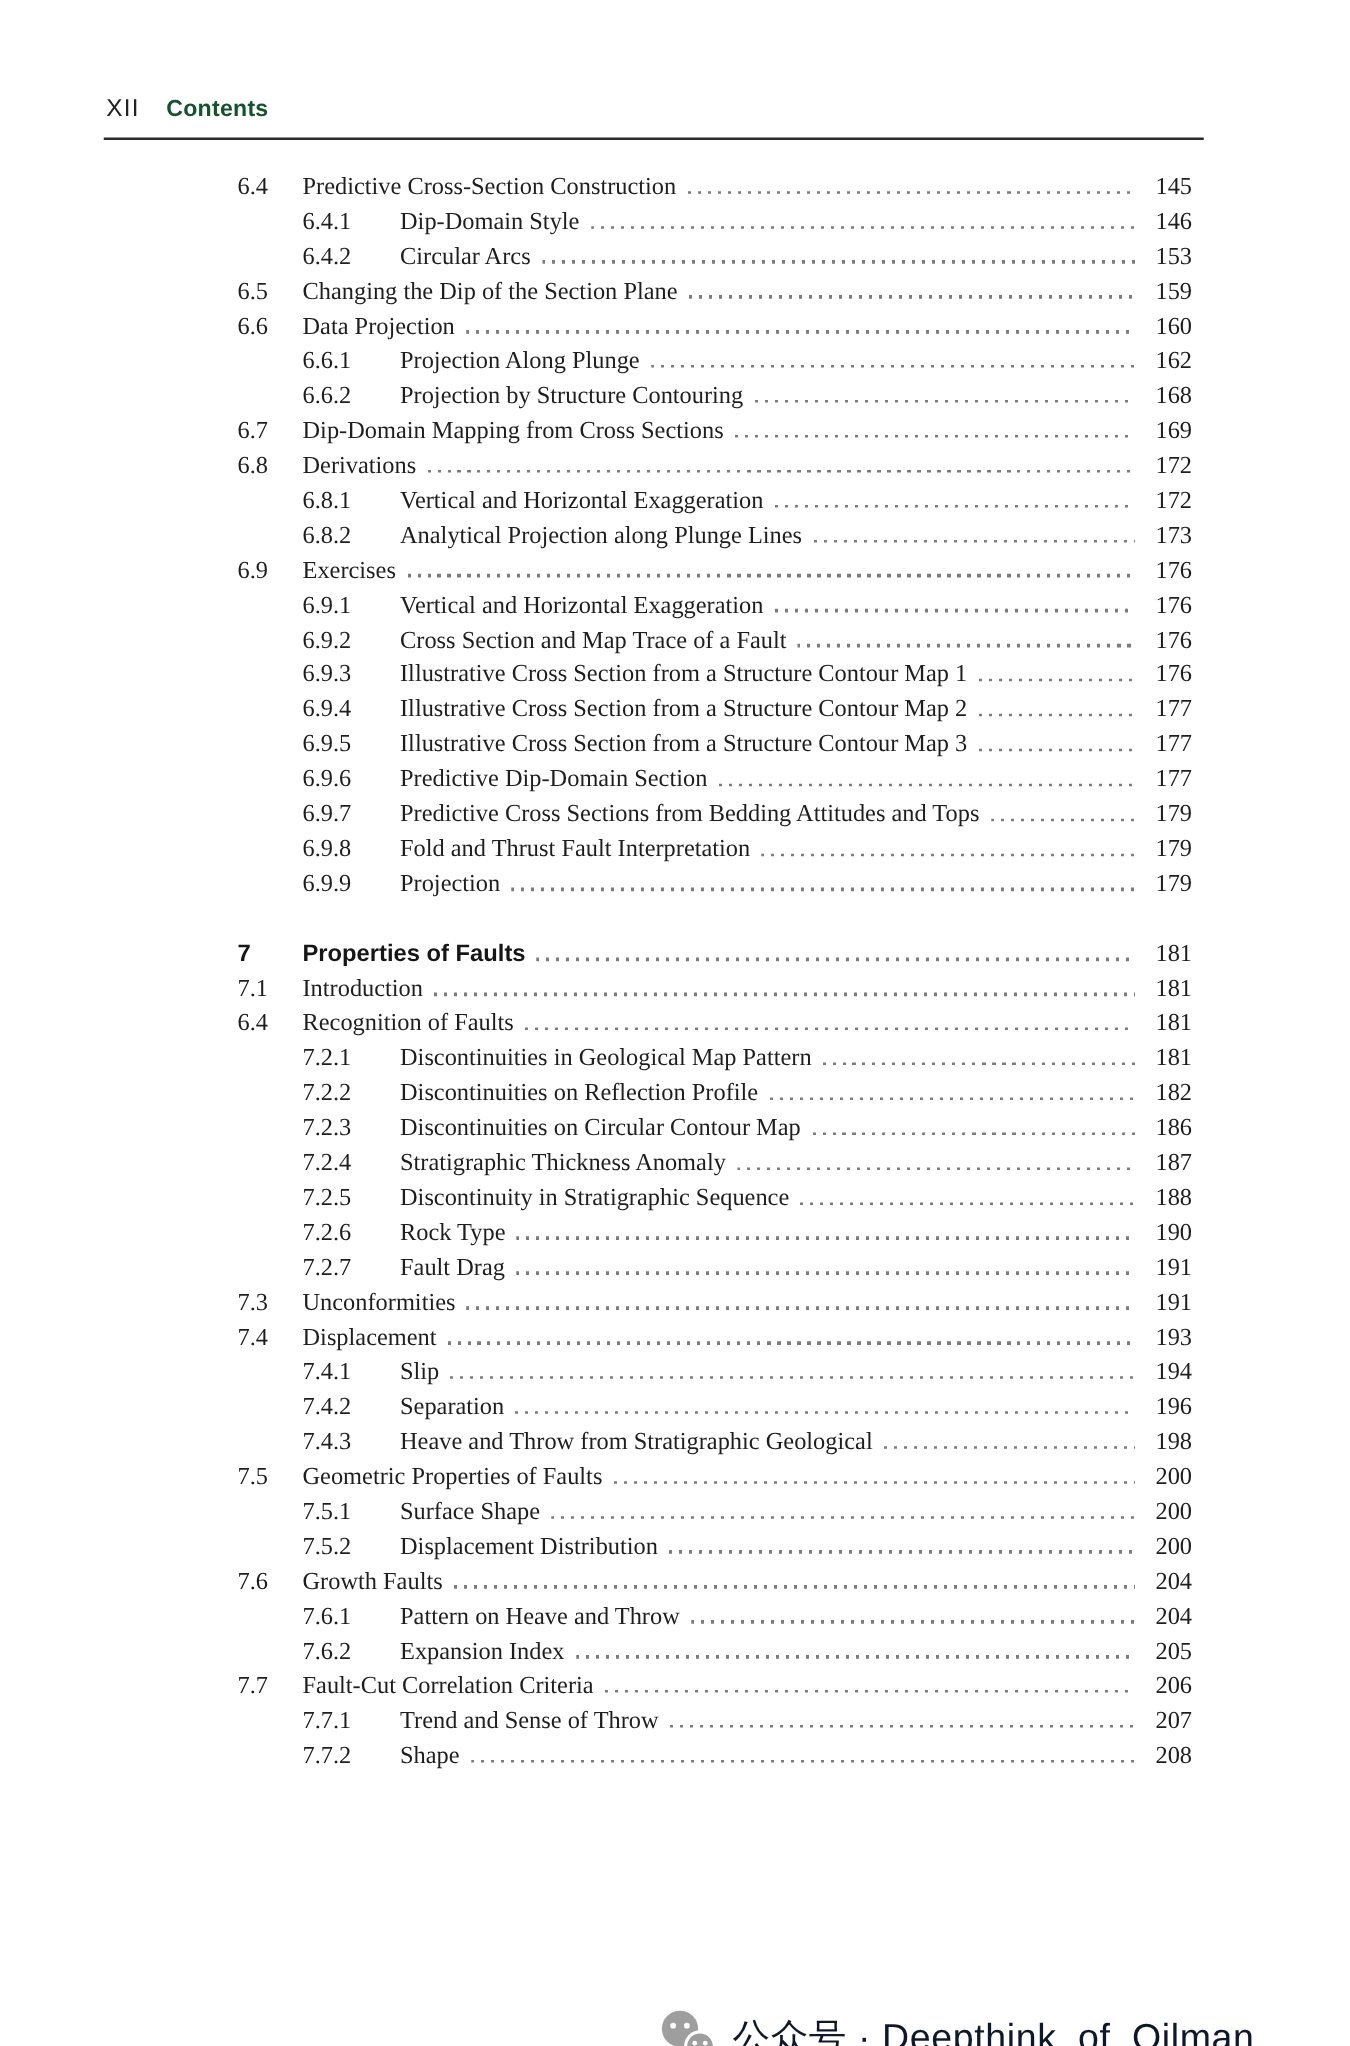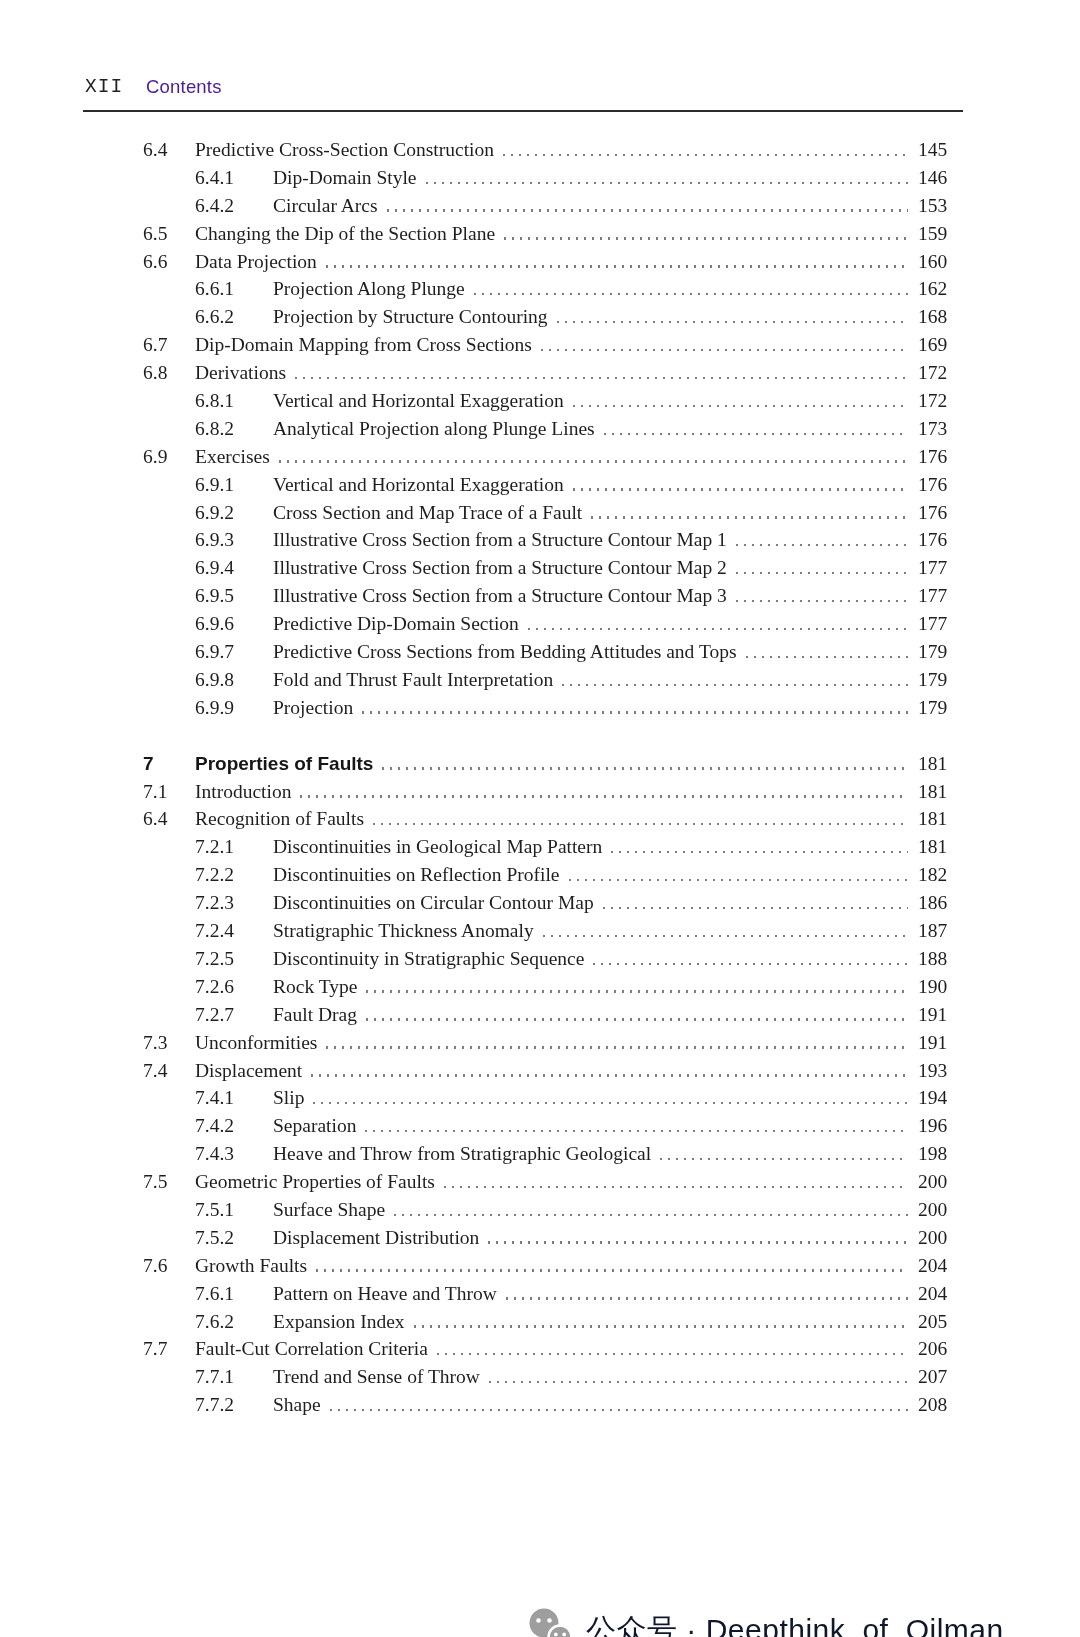--- a/index.html
+++ b/index.html
@@ -8,52 +8,53 @@
     background: #ffffff;
     position: relative;
     overflow: hidden;
     font-family: "Liberation Serif", serif;
     color: #1e1e1e;
   }
   
   .running-header { position: absolute; top: 76px; left: 0; width: 1080px; height: 30px; }
   .hdr-folio {
     position: absolute; left: 85px; top: 0;
-    font-family: Liberation Mono, monospace;
+    font-family: Liberation Sans, sans-serif;
     font-size: 19.5px; letter-spacing: 1px; color: #222;
   }
   .hdr-title {
-    position: absolute; left: 146px; top: 0;
+    position: absolute; left: 133px; top: 0;
     font-family: "Liberation Sans", sans-serif;
-    font-weight: 400; font-size: 18.5px; color: #4c1d95;
+    font-weight: 700; font-size: 18.5px; color: #14532d;
     letter-spacing: 0.2px;
   }
   .hdr-rule {
     position: absolute; top: 110px; left: 83px;
     width: 880px; height: 2px; background: #2b2b2b;
   }
   
   .toc { position: absolute; top: 136px; left: 143px; width: 817px; }
   .row {
     display: flex; align-items: baseline;
     height: 27.9px; line-height: 27.9px;
     font-size: 19.5px; color: #1e1e1e;
     white-space: nowrap;
+    margin-left: 47px;
   }
   .row .num { flex: 0 0 auto; }
   .row.lvl1 .num { width: 52px; }
   .row.lvl2 { padding-left: 52px; }
   .row.lvl2 .num { width: 78px; }
   .row .title { flex: 0 0 auto; }
   .row .leader {
     flex: 1 1 auto; min-width: 18px;
     height: 2.4px; margin: 0 10px 2px 9px;
     background: repeating-linear-gradient(to right, #7c7c7c 0 2.4px, transparent 2.4px 8px);
   }
-  .row .pg { flex: 0 0 auto; width: 42px; text-align: left; }
+  .row .pg { flex: 0 0 auto; width: 42px; text-align: center; }
   .row.chapter { margin-top: 28px; }
   .row.chapter .num, .row.chapter .title {
     font-family: "Liberation Sans", sans-serif;
     font-weight: 700; font-size: 19px; color: #161616;
   }
   
   .watermark {
     position: absolute; left: 527px; top: 1604px;
     height: 52px; display: flex; align-items: center; gap: 13px;
     color: #0f172a;

